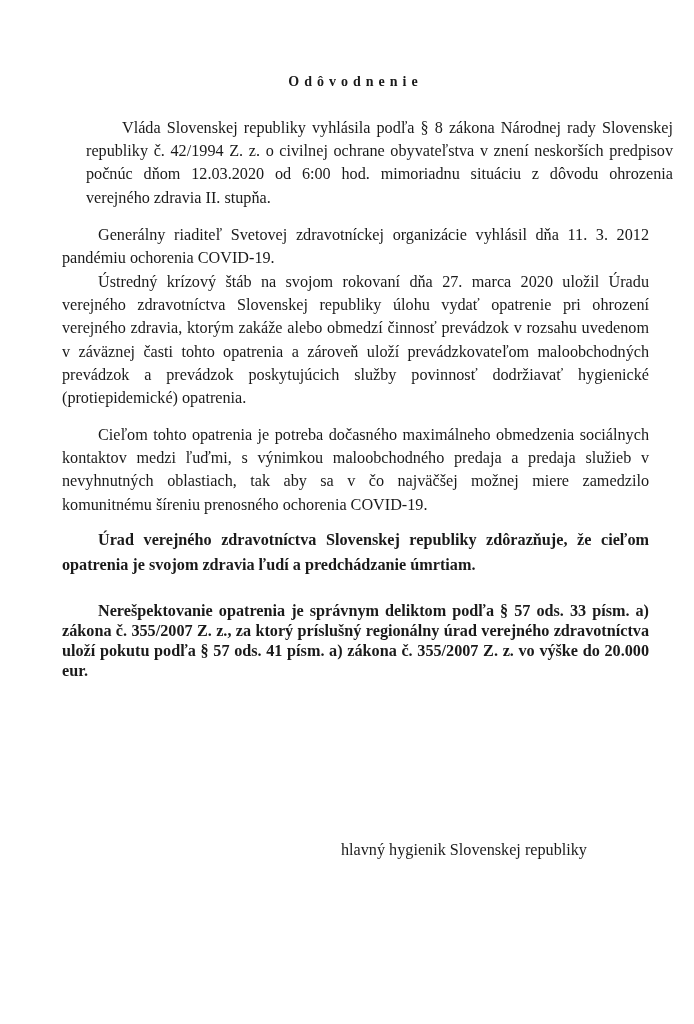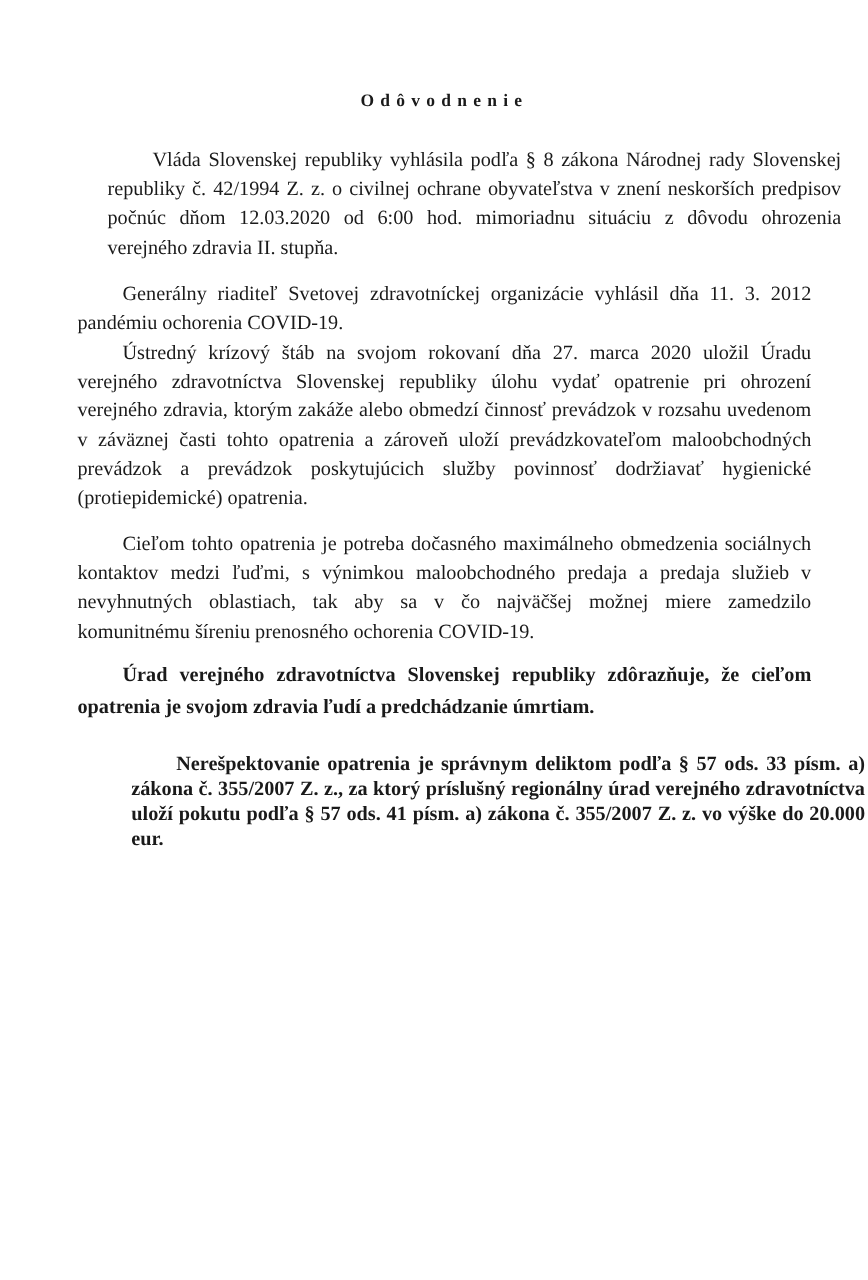--- a/index.html
+++ b/index.html
@@ -6,33 +6,34 @@
   body { width: 694px; height: 1024px; position: relative; overflow: hidden; color: #1a1a1a; }
   .page { position: absolute; left: 62px; top: 0; width: 587px; font-family: "Liberation Serif", "DejaVu Serif", serif; font-size: 16.2px; }
   .title { position: absolute; top: 74px; left: 0; width: 587px; text-align: center; font-weight: bold; font-size: 14px; letter-spacing: 5px; }
   .para { text-align: justify; line-height: 23.2px; margin: 0; text-indent: 36px; }
   .p1 { position: absolute; top: 117px; left: 0; width: 587px; margin-left: 24px; }
   .p2 { position: absolute; top: 224px; left: 0; width: 587px; }
   .p3 { position: absolute; top: 271px; left: 0; width: 587px; }
   .p4 { position: absolute; top: 424px; left: 0; width: 587px; }
   .bold { font-weight: bold; }
   .b1 { position: absolute; top: 528px; left: 0; width: 587px; line-height: 25px; }
-  .b2 { position: absolute; top: 601px; left: 0; width: 587px; line-height: 20px; margin-left: 43px; }
+  .b2 { position: absolute; top: 601px; left: 0; width: 587px; line-height: 20px; }
   .sig { position: absolute; left: 279px; top: 840px; font-family: "Liberation Serif", "DejaVu Serif", serif; font-size: 16.2px; line-height: 21px; }
   .sig div { white-space: nowrap; }
 </style>
 </head>
 <body>
 
 <div class="page">
   <div class="title">Odôvodnenie</div>
 
   <p class="para p1">Vláda Slovenskej republiky vyhlásila podľa § 8 zákona Národnej rady Slovenskej republiky č. 42/1994 Z. z. o civilnej ochrane obyvateľstva v znení neskorších predpisov počnúc dňom 12.03.2020 od 6:00 hod. mimoriadnu situáciu z dôvodu ohrozenia verejného zdravia II. stupňa.</p>
   <p class="para p2">Generálny riaditeľ Svetovej zdravotníckej organizácie vyhlásil dňa 11. 3. 2012 pandémiu ochorenia COVID-19.</p>
   <p class="para p3">Ústredný krízový štáb na svojom rokovaní dňa 27. marca 2020 uložil Úradu verejného zdravotníctva Slovenskej republiky úlohu vydať opatrenie pri ohrození verejného zdravia, ktorým zakáže alebo obmedzí činnosť prevádzok v rozsahu uvedenom v záväznej časti tohto opatrenia a zároveň uloží prevádzkovateľom maloobchodných prevádzok a prevádzok poskytujúcich služby povinnosť dodržiavať hygienické (protiepidemické) opatrenia.</p>
   <p class="para p4">Cieľom tohto opatrenia je potreba dočasného maximálneho obmedzenia sociálnych kontaktov medzi ľuďmi, s výnimkou maloobchodného predaja a predaja služieb v nevyhnutných oblastiach, tak aby sa v čo najväčšej možnej miere zamedzilo komunitnému šíreniu prenosného ochorenia COVID-19.</p>
 
   <p class="para bold b1">Úrad verejného zdravotníctva Slovenskej republiky zdôrazňuje, že cieľom opatrenia je svojom zdravia ľudí a predchádzanie úmrtiam.</p>
   <p class="para bold b2">Nerešpektovanie opatrenia je správnym deliktom podľa § 57 ods. 33 písm. a) zákona č. 355/2007 Z. z., za ktorý príslušný regionálny úrad verejného zdravotníctva uloží pokutu podľa § 57 ods. 41 písm. a) zákona č. 355/2007 Z. z. vo výške do 20.000 eur.</p>
 
   <div class="sig">
+    <div>hlavný hygienik Slovenskej republiky</div>
   </div>
 </div>
 
 </body></html>

